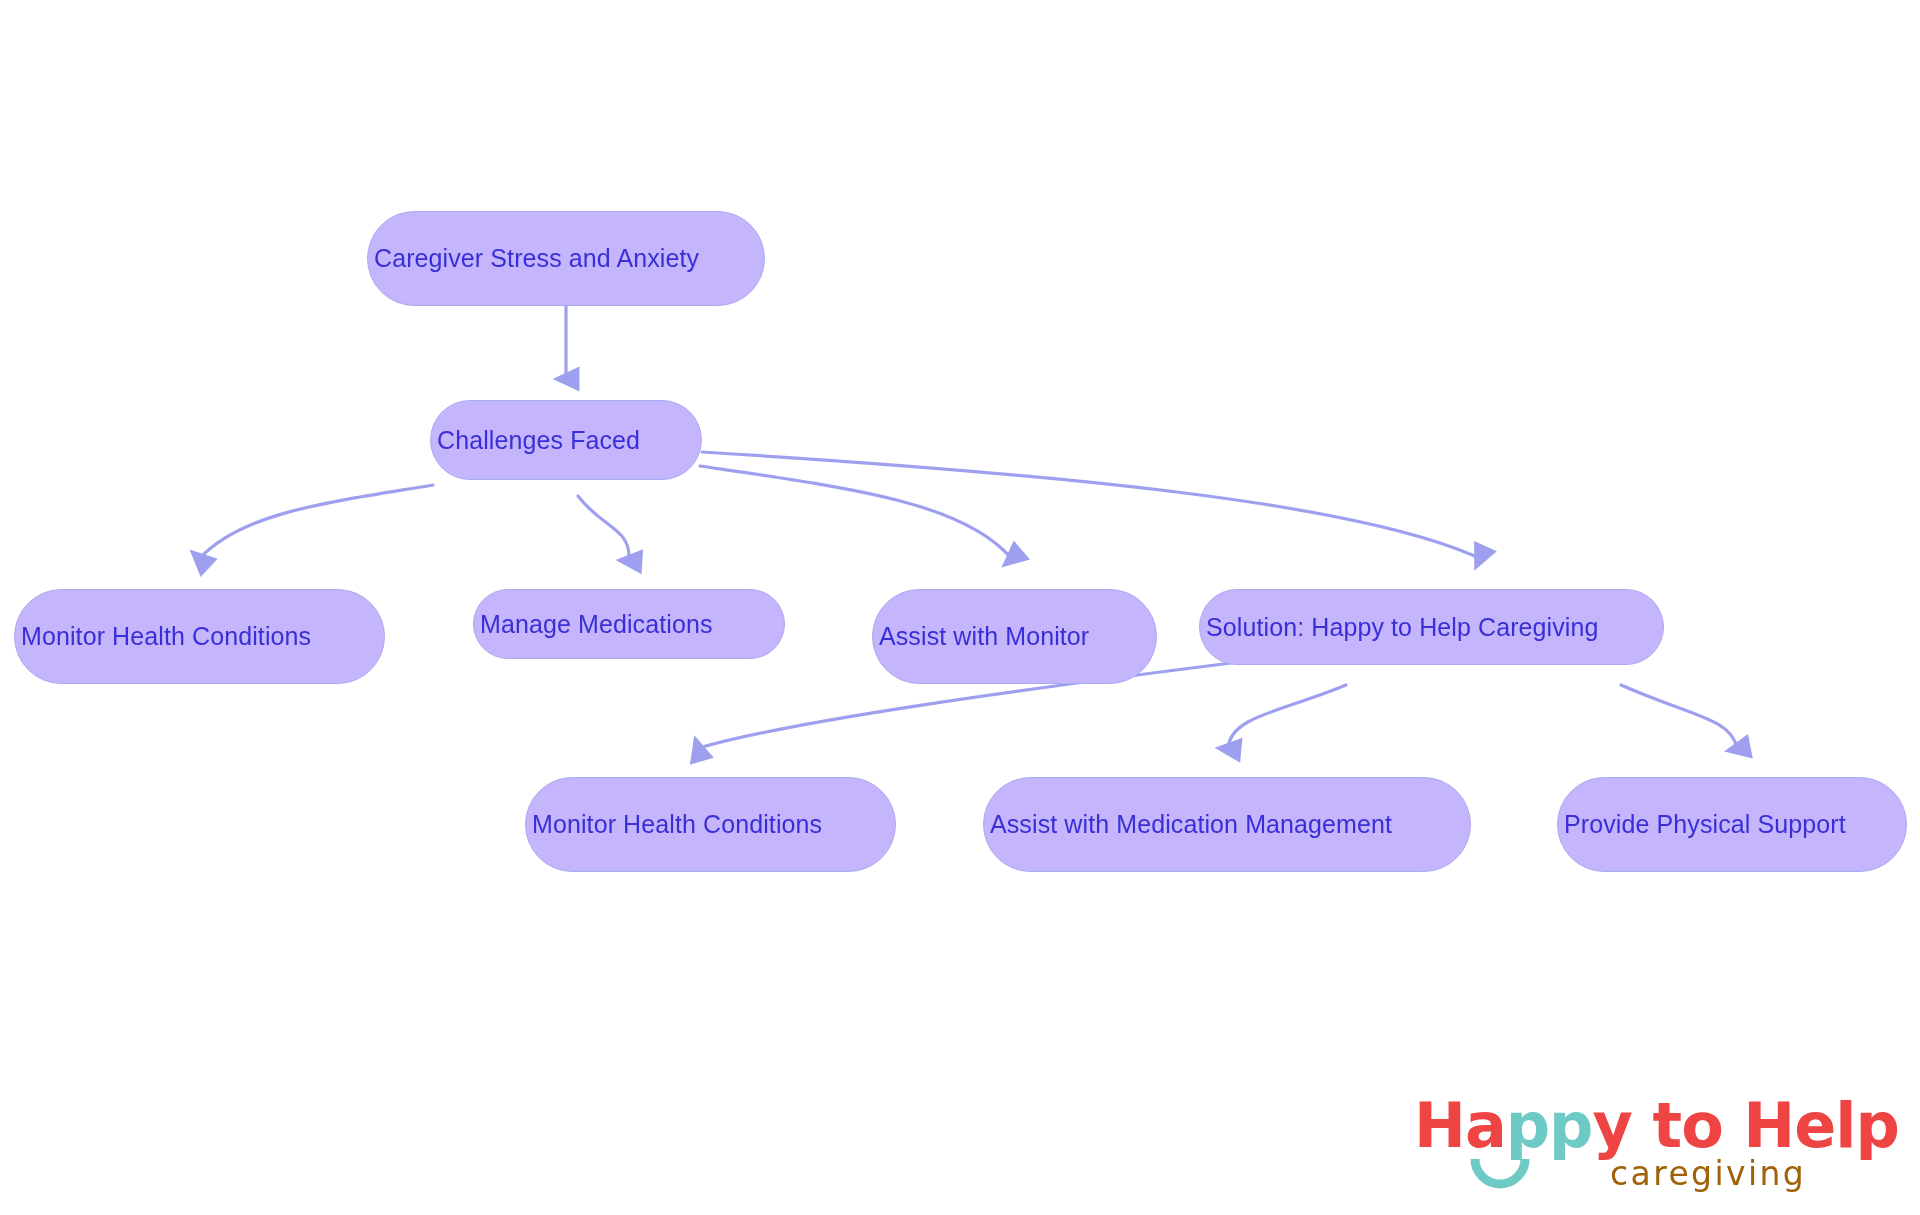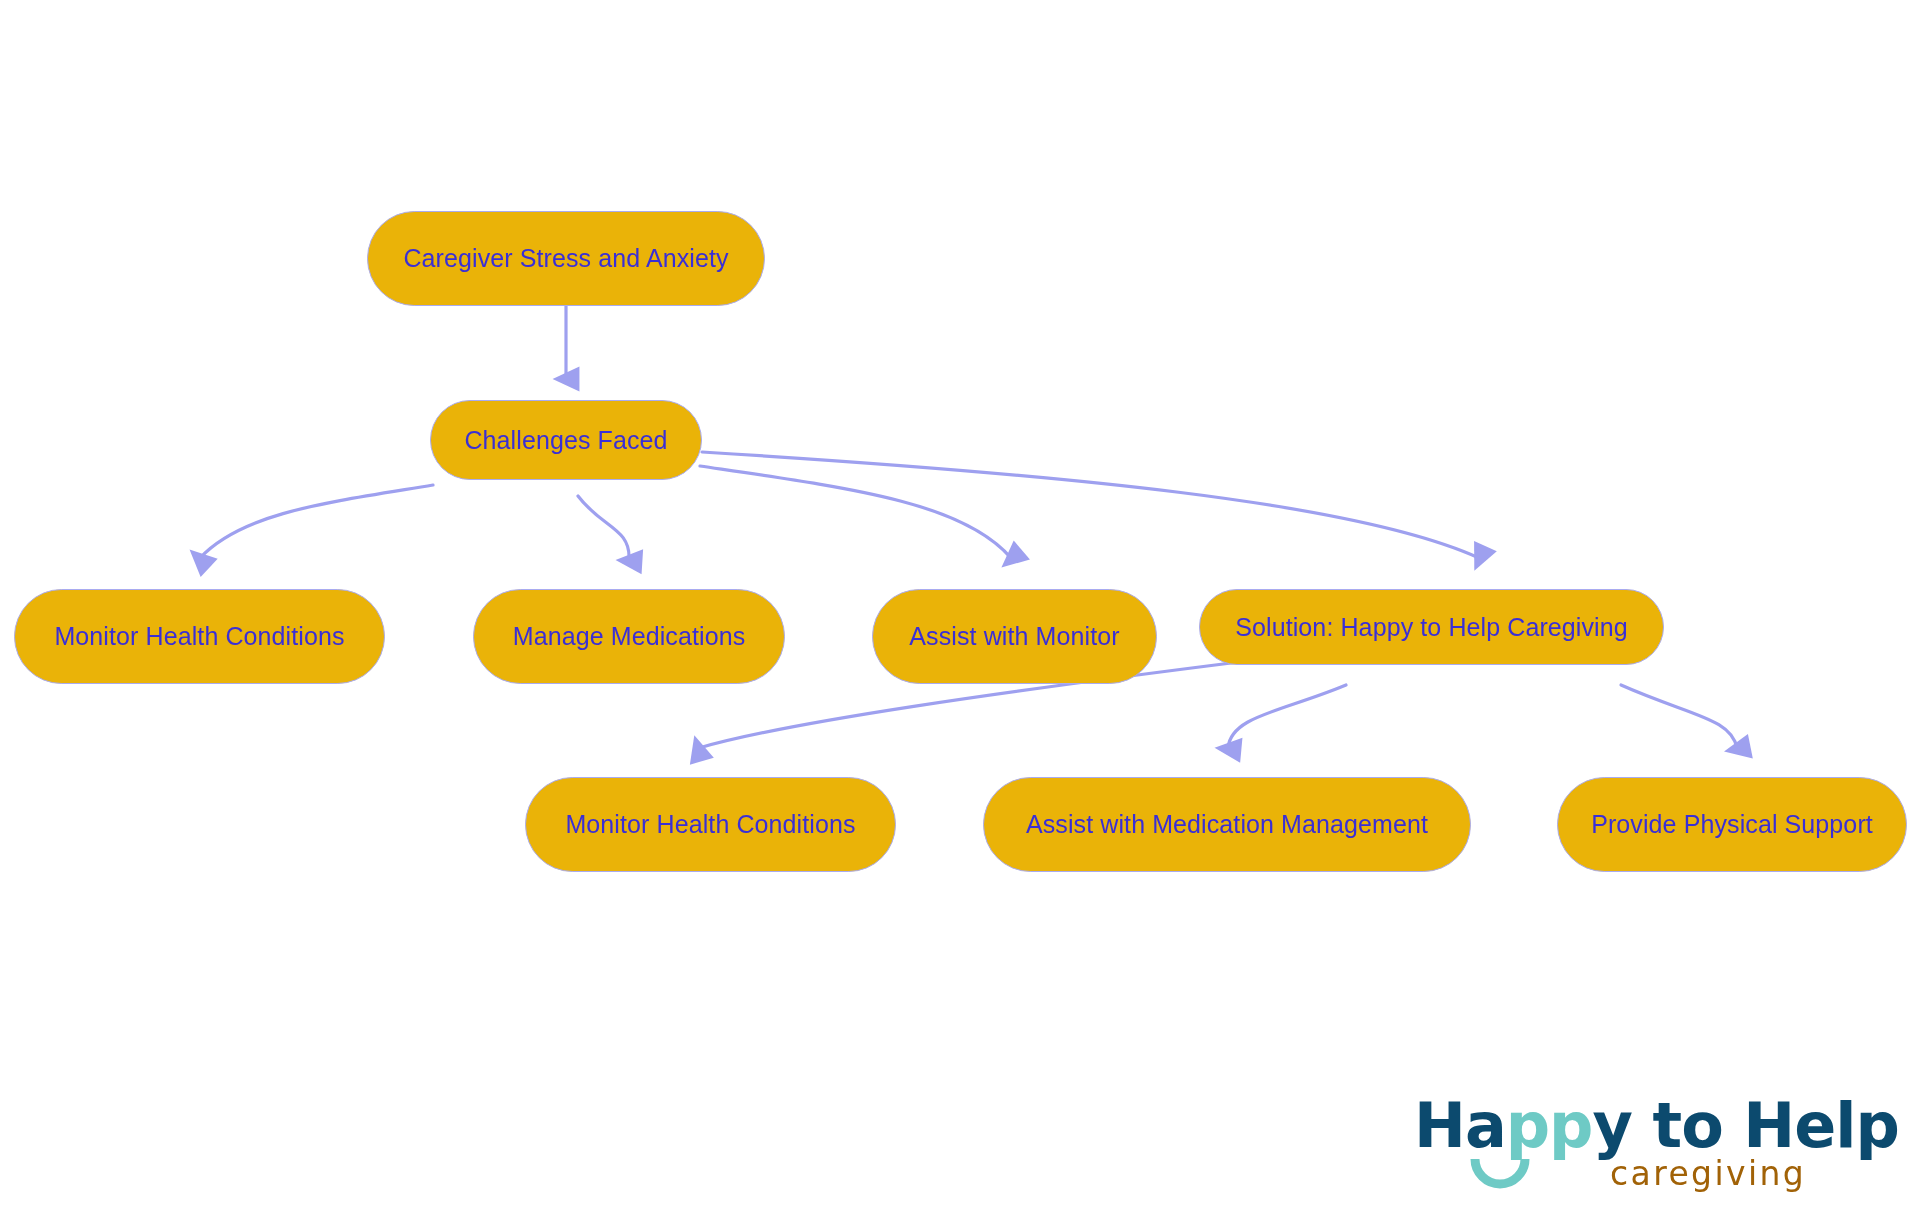--- a/index.html
+++ b/index.html
@@ -29,22 +29,21 @@
     top: 0;
     width: 1920px;
     height: 1215px;
   }
 
   .node {
     position: absolute;
     box-sizing: border-box;
     display: flex;
     align-items: center;
-    justify-content: center;
-    background: #eab308;
+    background: #c4b5fd;
     border: 1.6px solid #a9abf0;
     border-radius: 999px;
     color: #3a2fd6;
     font-family: "Liberation Sans", sans-serif;
     font-size: 25px;
     font-weight: 400;
     letter-spacing: 0.1px;
     white-space: nowrap;
     z-index: 5;
   }
@@ -68,21 +67,21 @@
     position: absolute;
     left: 0;
     top: 0;
     font-family: "DejaVu Sans", sans-serif;
     font-size: 62px;
     font-weight: bold;
     letter-spacing: -1px;
     line-height: 1;
     white-space: nowrap;
   }
-  .logo-coral { color: #0c4a6e; }
+  .logo-coral { color: #ef4444; }
   .logo-teal  { color: #6ecac5; }
 
   .logo-smile {
     position: absolute;
     left: 55px;
     top: 56px;
     width: 62px;
     height: 62px;
   }
 
@@ -128,21 +127,21 @@
   </div>
 
   <div class="node" style="left:430px; top:400px; width:272px; height:80px;">
     <span class="node-label">Challenges Faced</span>
   </div>
 
   <div class="node" style="left:14px; top:589px; width:371px; height:95px;">
     <span class="node-label">Monitor Health Conditions</span>
   </div>
 
-  <div class="node" style="left:473px; top:589px; width:312px; height:95px;">
+  <div class="node" style="left:473px; top:589px; width:312px; height:70px;">
     <span class="node-label">Manage Medications</span>
   </div>
 
   <div class="node" style="left:872px; top:589px; width:285px; height:95px;">
     <span class="node-label">Assist with Monitor</span>
   </div>
 
   <div class="node" style="left:1199px; top:589px; width:465px; height:76px;">
     <span class="node-label">Solution: Happy to Help Caregiving</span>
   </div>

